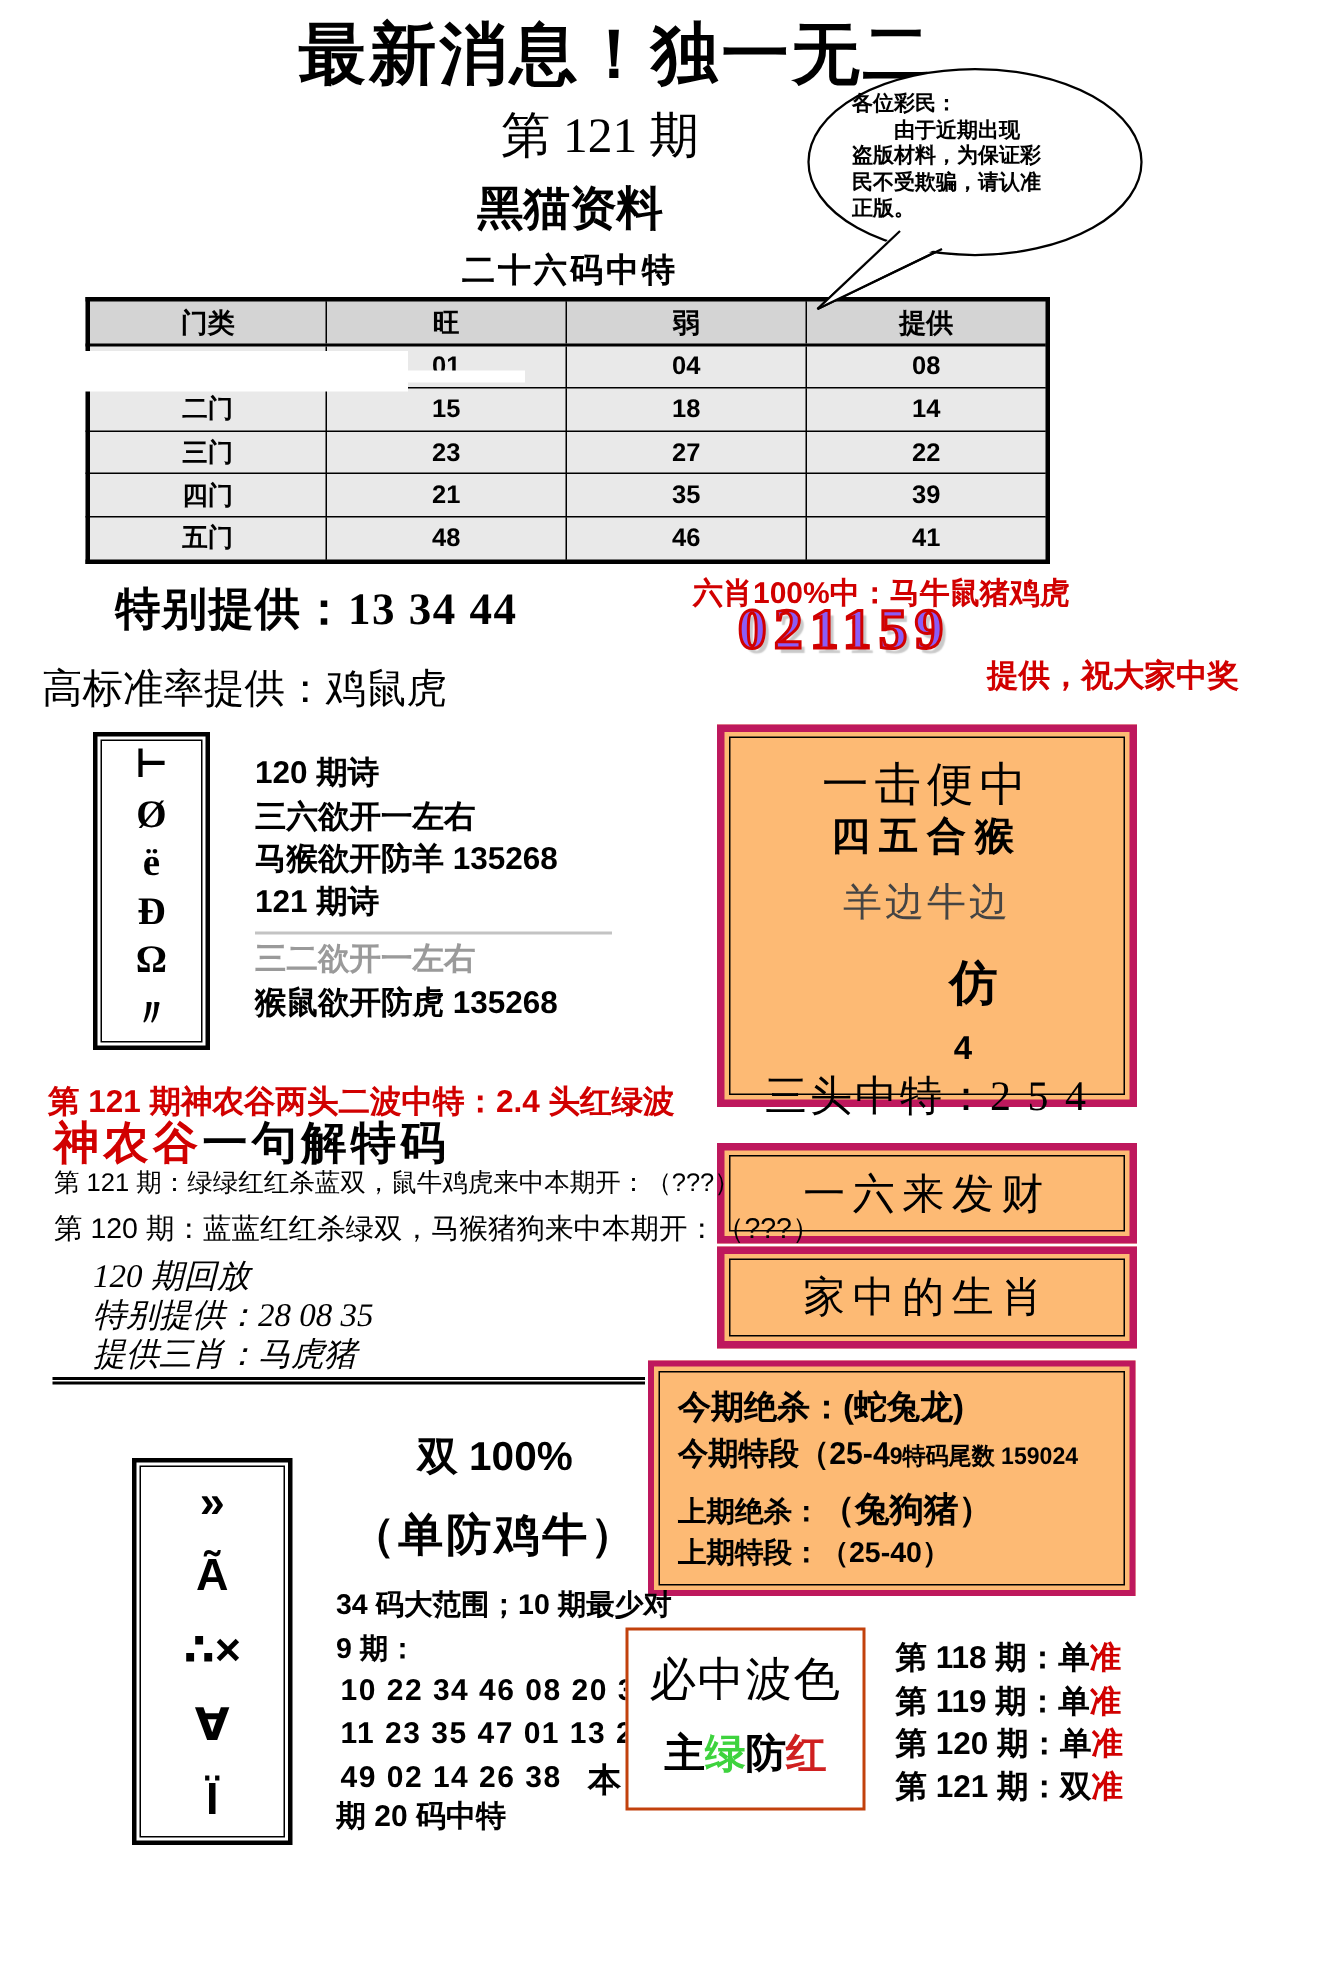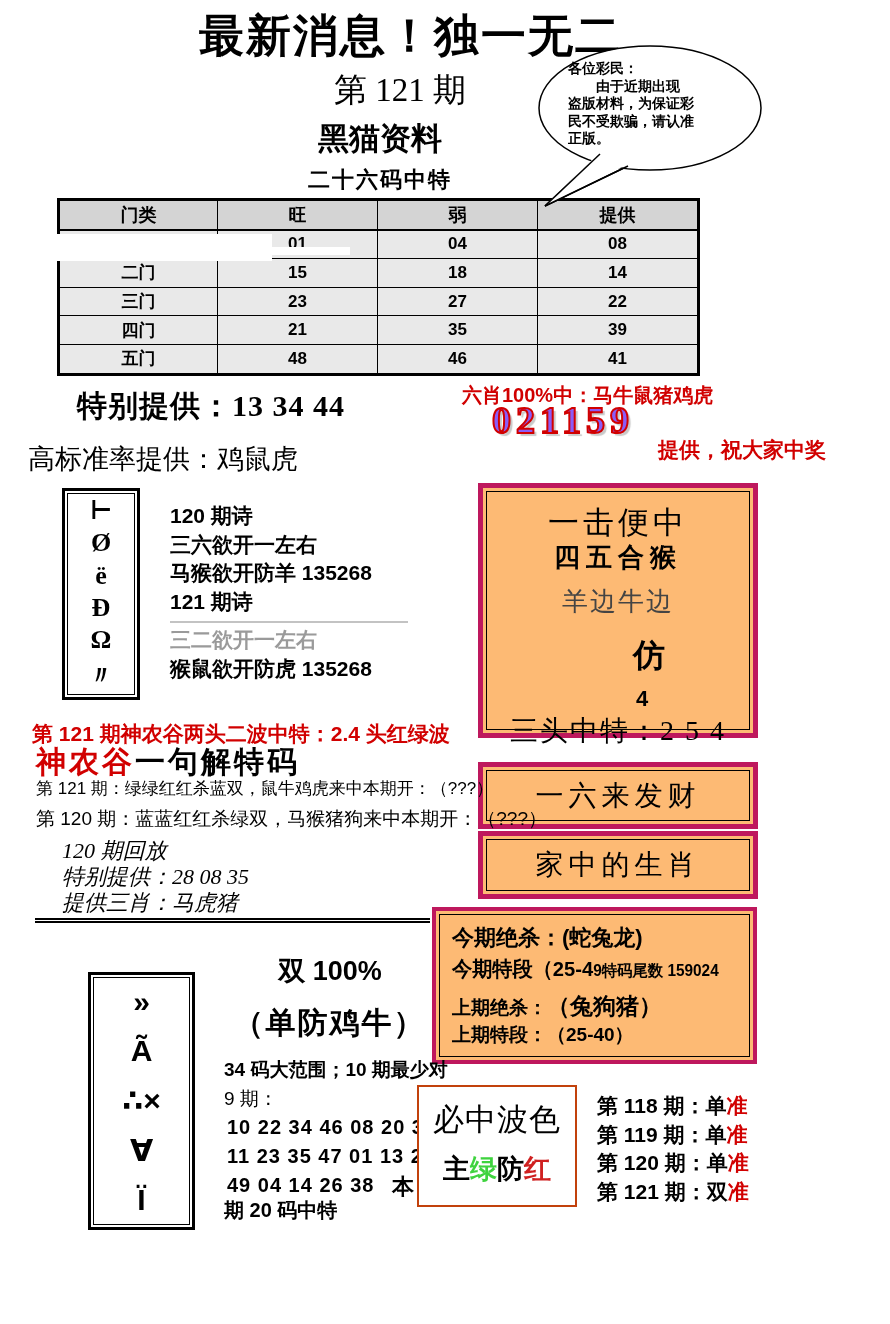--- a/index.html
+++ b/index.html
@@ -92,21 +92,21 @@
   .kb-l3 .a{font-size:19px;} .kb-l3 .b{font-size:23px;}
   .kb-l4{position:absolute;top:107px;left:12px;font-size:19px;font-weight:bold;}
 
   
   .bl-symbol-box{left:88px;top:972px;width:107px;height:258px;}
   .sym-col2{display:flex;flex-direction:column;align-items:center;justify-content:space-around;height:100%;
             font-size:30px;font-weight:bold;}
   .ds-title{left:250px;top:953px;width:160px;font-size:27px;font-weight:bold;}
   .ds-sub{left:222px;top:1003px;width:215px;font-size:30px;font-weight:bold;letter-spacing:2px;}
   .ds-note1{left:224px;top:1057px;font-size:19px;font-weight:bold;}
-  .ds-note2{left:224px;top:1086px;font-size:19px;font-weight:normal;}
+  .ds-note2{left:224px;top:1086px;font-size:19px;font-weight:bold;}
   .ds-nums{font-size:20px;font-weight:600;letter-spacing:1px;}
   .ds-n1{left:227px;top:1116px;}
   .ds-n2{left:227px;top:1145px;}
   .ds-n3{left:227px;top:1174px;}
   .ds-tail-inline{left:392px;top:1172px;font-size:22px;font-weight:bold;}
   .ds-tail{left:224px;top:1197px;font-size:20px;font-weight:bold;}
 
   
   .wave-box{left:417px;top:1085px;width:160px;height:122px;border:2px solid #c2410c;box-sizing:border-box;background:#fff;}
   .wb-title{position:absolute;top:12px;left:0;right:0;font-size:31px;letter-spacing:1px;}
@@ -266,21 +266,21 @@
     </div>
   </div>
 </div>
 
 <div class="abs ds-title ctr">双 100%</div>
 <div class="abs ds-sub serif ctr">（单防鸡牛）</div>
 <div class="abs ds-note1">34 码大范围；10 期最少对</div>
 <div class="abs ds-note2">9 期：</div>
 <div class="abs ds-nums ds-n1">10 22 34 46 08 20 32 44</div>
 <div class="abs ds-nums ds-n2">11 23 35 47 01 13 25 37</div>
-<div class="abs ds-nums ds-n3">49 04 14 26 38</div>
+<div class="abs ds-nums ds-n3">49 02 14 26 38</div>
 <div class="abs ds-tail-inline serif">本</div>
 <div class="abs ds-tail">期 20 码中特</div>
 
 <div class="abs wave-box">
   <div class="wb-title serif ctr">必中波色</div>
   <div class="wb-line ctr"><span>主</span><span class="wb-green">绿</span><span>防</span><span class="wb-red">红</span></div>
 </div>
 
 <div class="abs records">
   <div><span>第 118 期：单</span><span class="mark">准</span></div>

